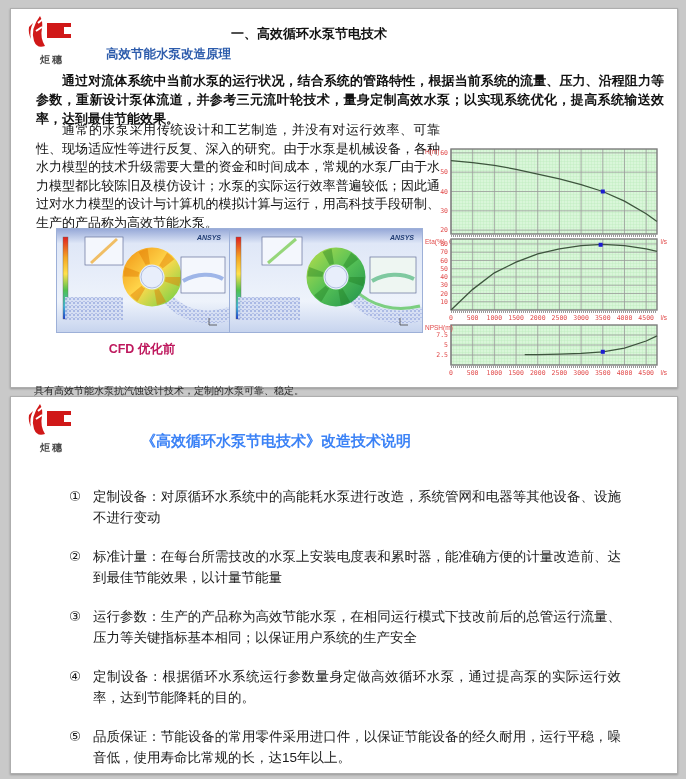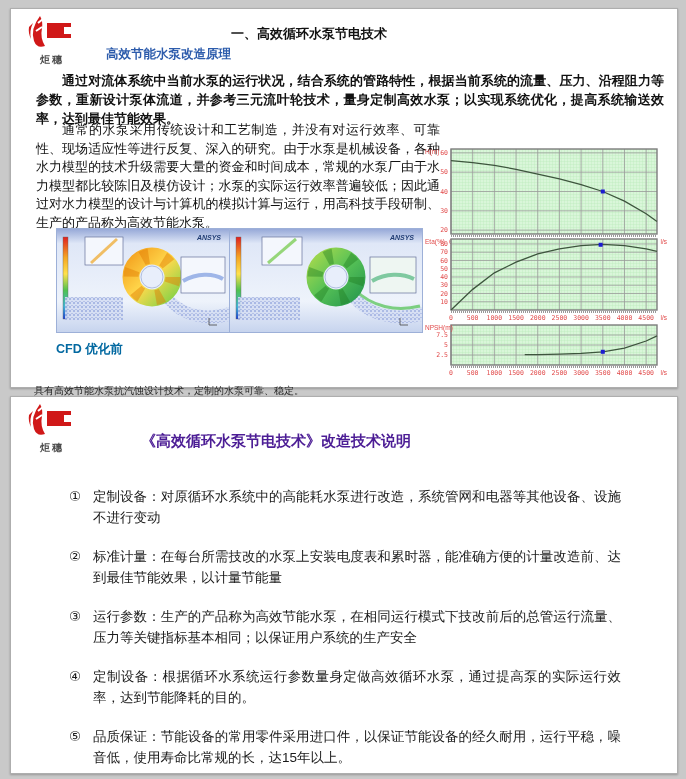--- a/index.html
+++ b/index.html
@@ -17,31 +17,31 @@
   .s1-title{position:absolute;left:0;top:16px;width:596px;text-align:center;
     font-size:13px;font-weight:bold;color:#111;}
   .s1-subtitle{position:absolute;left:75px;top:37px;font-size:12.5px;font-weight:bold;color:#2d5cac;margin-left:20px;}
   .para{position:absolute;color:#111;text-align:justify;text-indent:2em;}
   .para1{left:25px;top:62px;width:628px;font-size:13px;line-height:19px;font-weight:bold;}
   .para2{left:25px;top:112px;width:404px;font-size:13px;line-height:18.6px;}
 
   .cfd{position:absolute;top:219px;height:103px;border:1px solid #9db0d8;}
   #cfd-before{left:45px;width:172px;}
   #cfd-after{left:218px;width:192px;}
-  .cfd-caption{position:absolute;top:332px;font-size:12.5px;font-weight:bold;color:#0369a1;text-align:left;}
+  .cfd-caption{position:absolute;top:332px;font-size:12.5px;font-weight:bold;color:#be185d;text-align:center;}
   #cap-before{left:45px;width:172px;}
   #cap-after{left:218px;width:192px;}
   .footnote{position:absolute;left:23px;top:375px;font-size:10px;color:#222;}
 
   .chart{position:absolute;left:412px;width:246px;}
   #chart-h{top:134px;height:106px;}
   #chart-eta{top:224px;height:92px;}
   #chart-npsh{top:310px;height:61px;}
 
-  .s2-title{position:absolute;left:130px;top:35px;font-size:15px;font-weight:bold;color:#4c1d95;}
+  .s2-title{position:absolute;left:130px;top:35px;font-size:15px;font-weight:bold;color:#3b82f6;}
   .items{position:absolute;left:58px;top:90px;width:552px;}
   .item{display:flex;gap:7px;margin-bottom:19px;font-size:13.5px;line-height:1.52;color:#1a1a1a;}
   .item .num{flex:0 0 17px;}
   .item .txt{flex:1;text-align:justify;}
 </style>
 </head>
 <body>
 
 <div class="slide" id="slide1">
 

